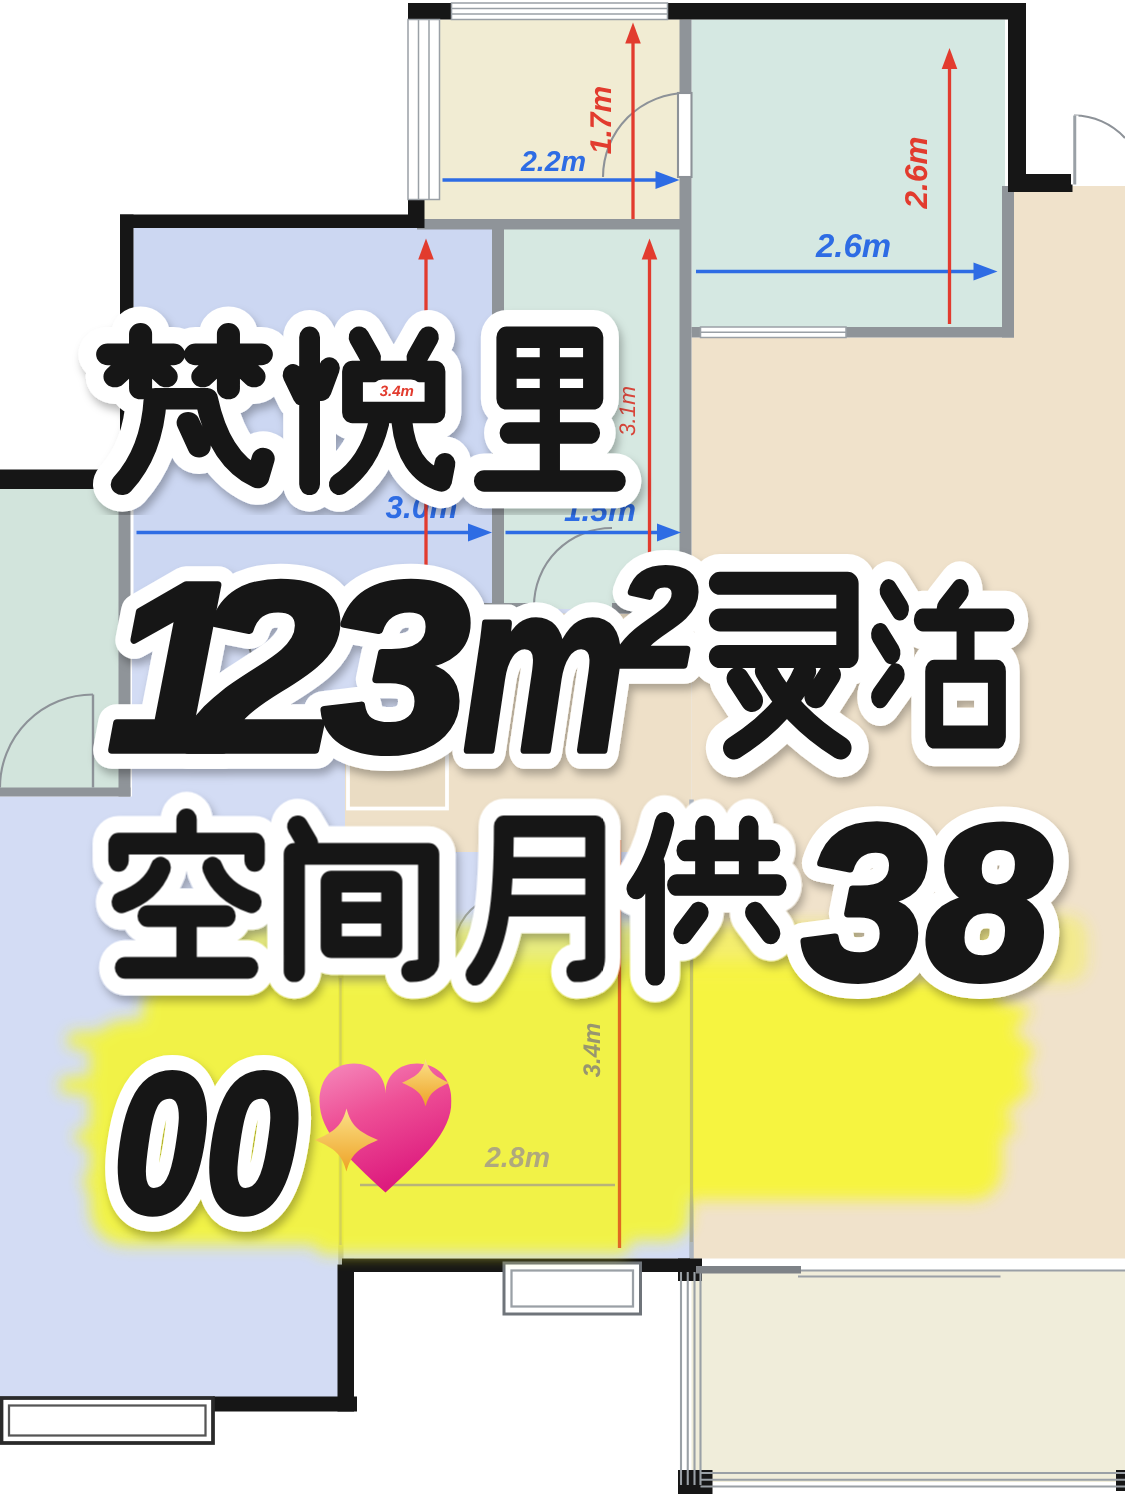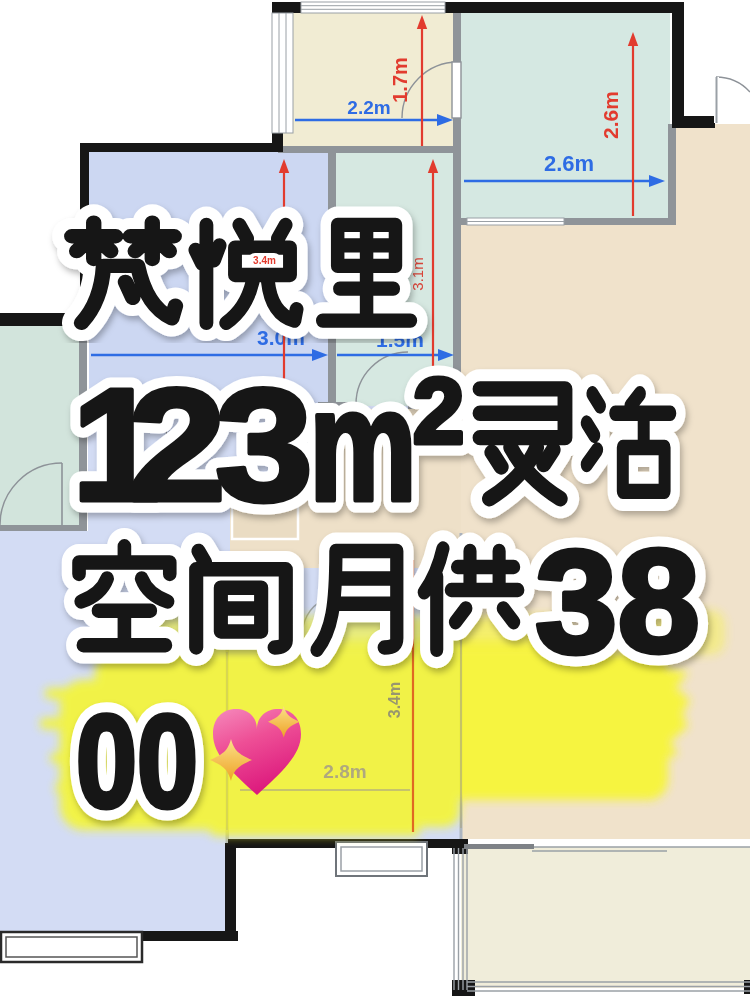--- a/index.html
+++ b/index.html
@@ -1,16 +1,16 @@
 <!DOCTYPE html>
 <html><head>
 <meta charset="utf-8">
 <style>
 html,body{margin:0;padding:0;background:#fff;}
-#stage{position:relative;width:750px;height:1000px;overflow:hidden;font-family:"Liberation Sans",sans-serif;}
+#stage{position:relative;width:750px;height:1000px;overflow:hidden;font-family:"Liberation Sans",sans-serif;font-style:italic;}
 .wo{fill:none;stroke:#fff;stroke-width:32;stroke-linecap:round;stroke-linejoin:round;}
 .bo{fill:none;stroke:#141414;stroke-width:12.6;stroke-linecap:round;stroke-linejoin:round;}
 .tw{fill:#fff;stroke:#fff;stroke-width:25;stroke-linejoin:round;font-weight:bold;}
 .tb{fill:#141414;stroke:#141414;stroke-width:5;stroke-linejoin:round;font-weight:bold;}
 .dimb{fill:#2e6ce4;font-weight:bold;}
 .dimr{fill:#e23b2e;font-weight:bold;}
 </style>
 </head>
 <body>
 <div id="stage">

